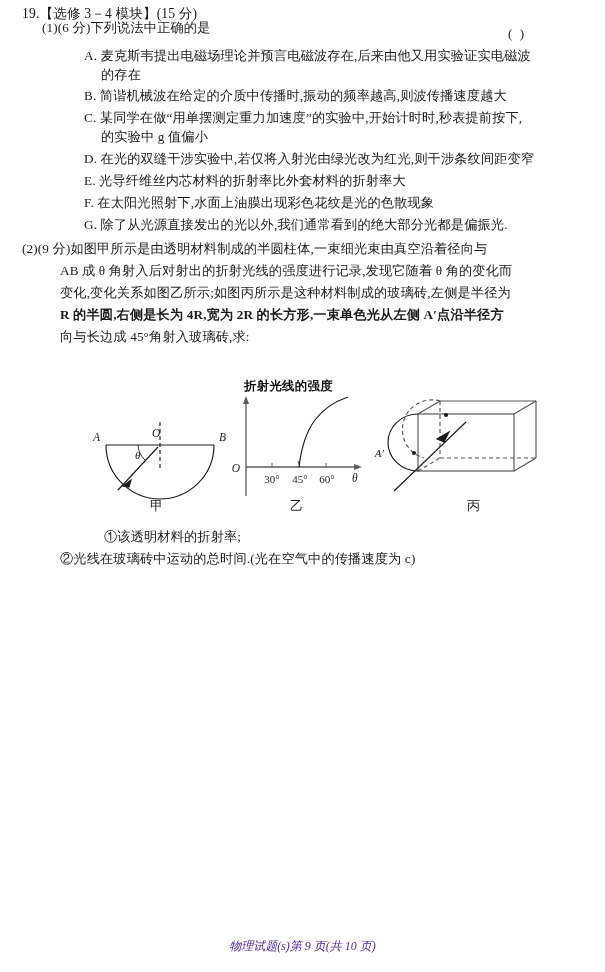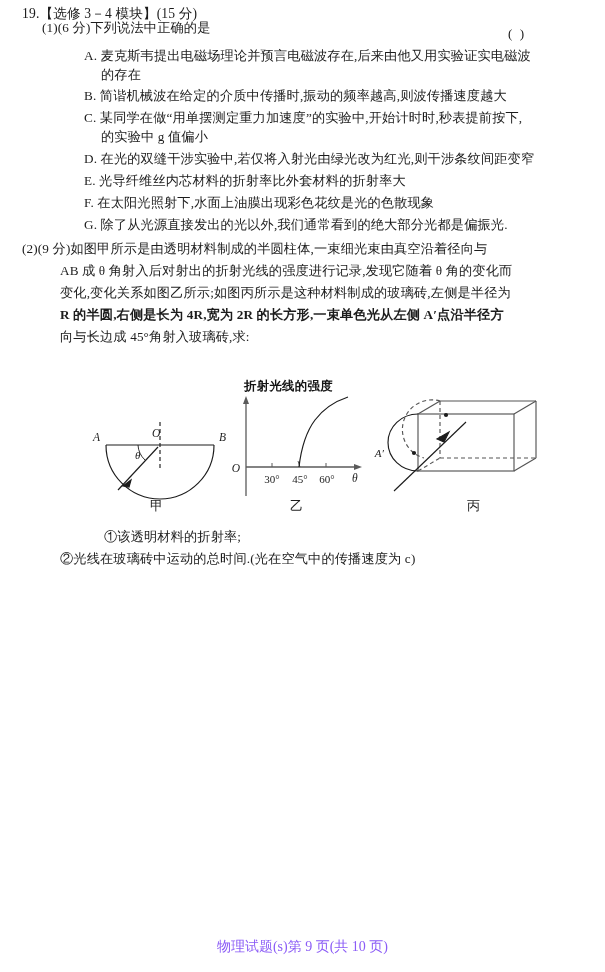--- a/index.html
+++ b/index.html
@@ -55,22 +55,23 @@
   #q2-5 { left: 60px; top: 329px; }
 
   #item1 { left: 60px; top: 529px; margin-left: 44px; }
   #item2 { left: 60px; top: 551px; }
 
   #footer {
     position: absolute;
     left: 0; right: 0;
     top: 938px;
     text-align: center;
-    font-size: 14px;
-    color: #8b5cf6;
+    font-size: 12px;
+    color: #4c1d95;
+    font-style: italic;
   }
 
   
   #figures {
     position: absolute;
     left: 0px;
     top: 370px;
     width: 605px;
     height: 155px;
   }

